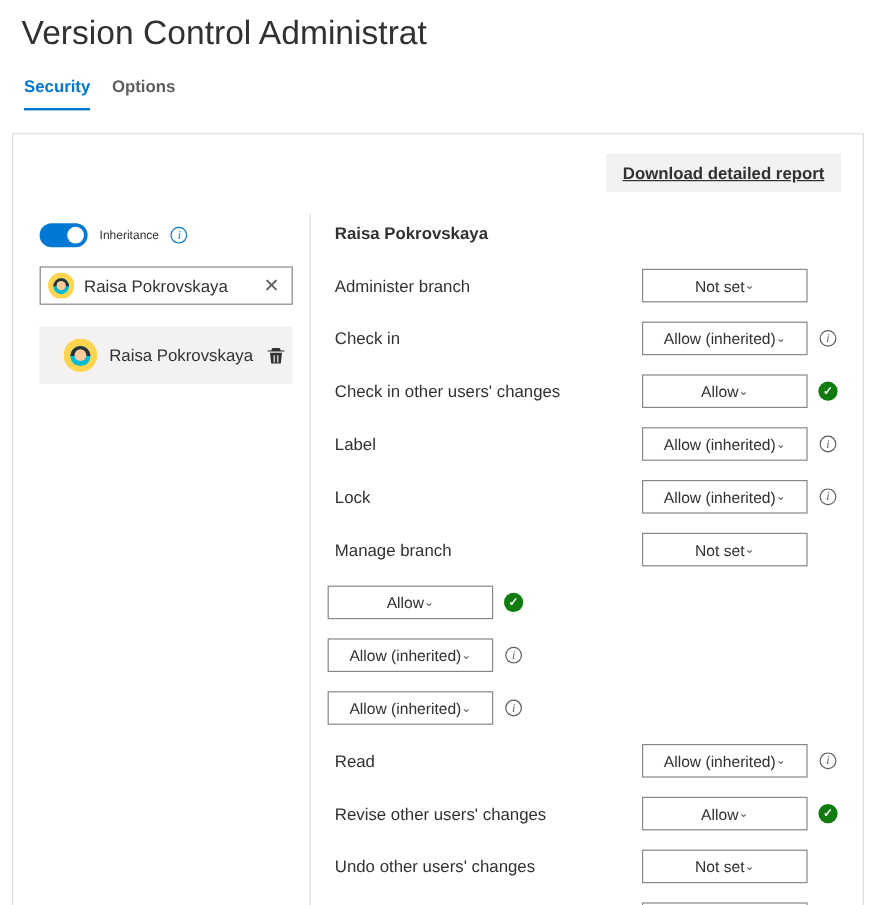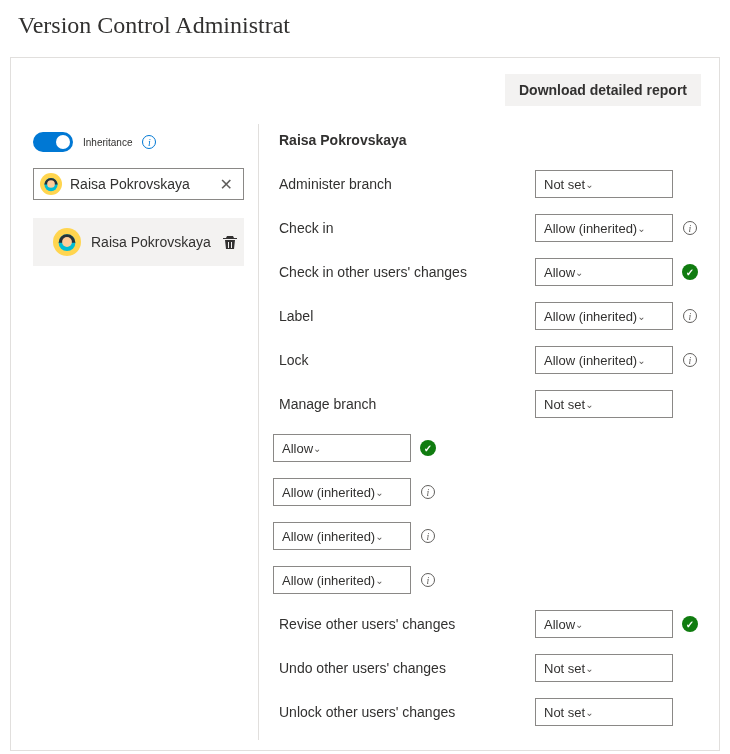--- a/index.html
+++ b/index.html
@@ -8,25 +8,24 @@
     font-family: "Segoe UI", -apple-system, sans-serif;
     font-size: 14px;
     color: #323130;
     background: #fff;
     width: 730px;
   }
   .page-header {
     padding: 12px 18px 0 18px;
   }
   .page-title {
-    font-size: 24px;
+    font-size: 28px;
     font-weight: 400;
     color: #323130;
     margin: 0 0 14px 0;
-    font-family: Liberation Serif, serif;
   }
   .tabs {
     display: flex;
     gap: 18px;
     border-bottom: 1px solid transparent;
     padding-left: 2px;
   }
   .tab {
     padding: 6px 0 10px 0;
     font-size: 14px;
@@ -51,20 +50,21 @@
     padding: 16px 18px 0 18px;
   }
   .dl-btn {
     background: #f3f2f1;
     border: none;
     padding: 8px 14px;
     font-size: 14px;
     font-weight: 600;
     color: #323130;
     cursor: pointer;
+    text-decoration: underline;
   }
   .panel-body {
     display: flex;
     margin-top: 18px;
   }
   .left-col {
     width: 248px;
     border-right: 1px solid #e1dfdd;
     padding: 8px 14px 0 22px;
     min-height: 560px;
@@ -174,21 +174,21 @@
     flex: 1;
     font-size: 14px;
     padding-left: 6px;
   }
   .perm-select {
     width: 138px;
     height: 28px;
     border: 1px solid #8a8886;
     display: flex;
     align-items: center;
-    justify-content: flex-start;
+    justify-content: center;
     padding: 0 8px;
     font-size: 13px;
     cursor: pointer;
     color: #323130;
     background: #fff;
   }
   .chev {
     font-size: 10px;
     color: #605e5c;
   }
@@ -223,20 +223,24 @@
     color: #605e5c;
     font-style: italic;
     font-family: serif;
   }
 </style>
 </head>
 <body>
 
 <div class="page-header">
   <h1 class="page-title">Version Control Administrat</h1>
+  <div class="tabs">
+    <div class="tab active">Security</div>
+    <div class="tab">Options</div>
+  </div>
 </div>
 
 <div class="panel">
   <div class="panel-top">
     <button class="dl-btn">Download detailed report</button>
   </div>
   <div class="panel-body">
     <div class="left-col">
 
       <div class="inh-row">
@@ -353,20 +357,21 @@
           <div class="perm-row">
             <div class="perm-select">
               <span>Allow (inherited)</span>
               <span class="chev">⌄</span>
             </div>
             <div class="status-slot">
               <div class="info-circle">i</div>
             </div>
           </div>
           <div class="perm-row">
+            <div class="perm-label">Read</div>
             <div class="perm-select">
               <span>Allow (inherited)</span>
               <span class="chev">⌄</span>
             </div>
             <div class="status-slot">
               <div class="info-circle">i</div>
             </div>
           </div>
           <div class="perm-row">
             <div class="perm-label">Revise other users' changes</div>

